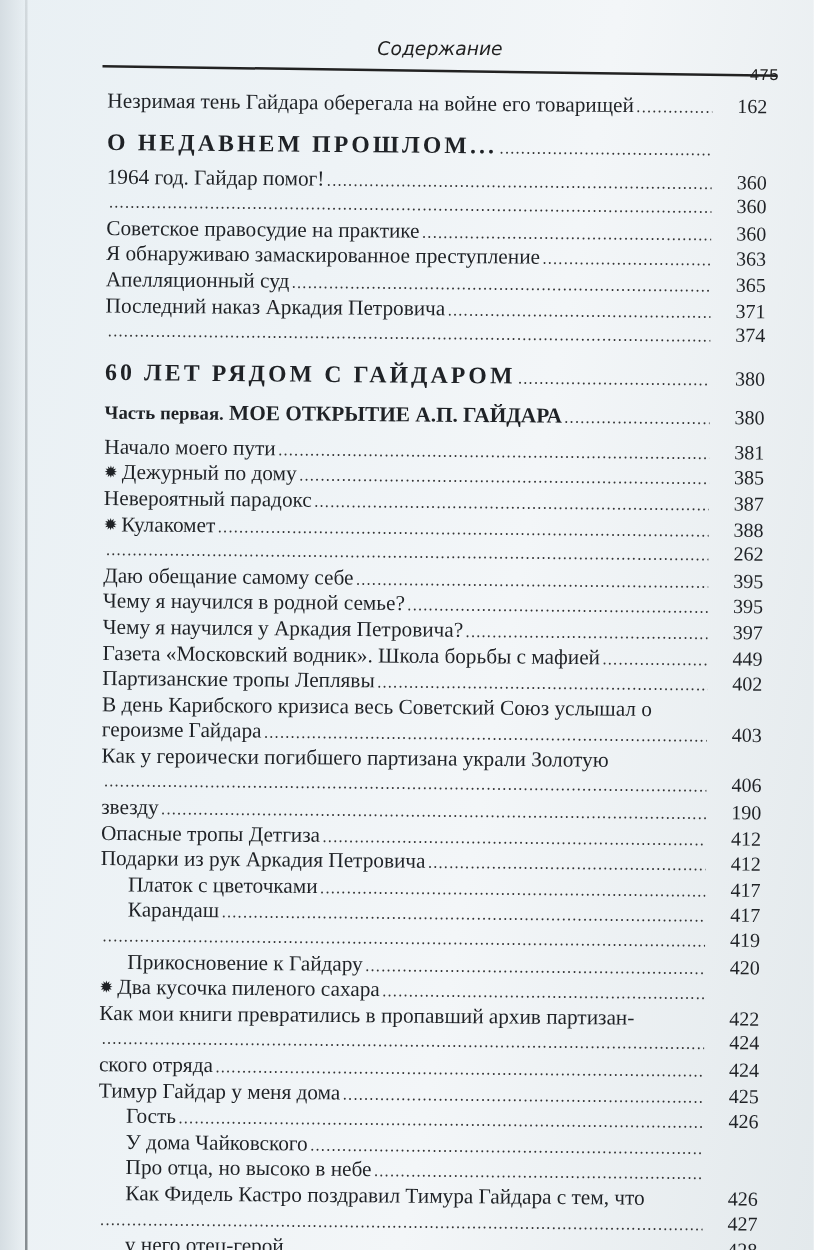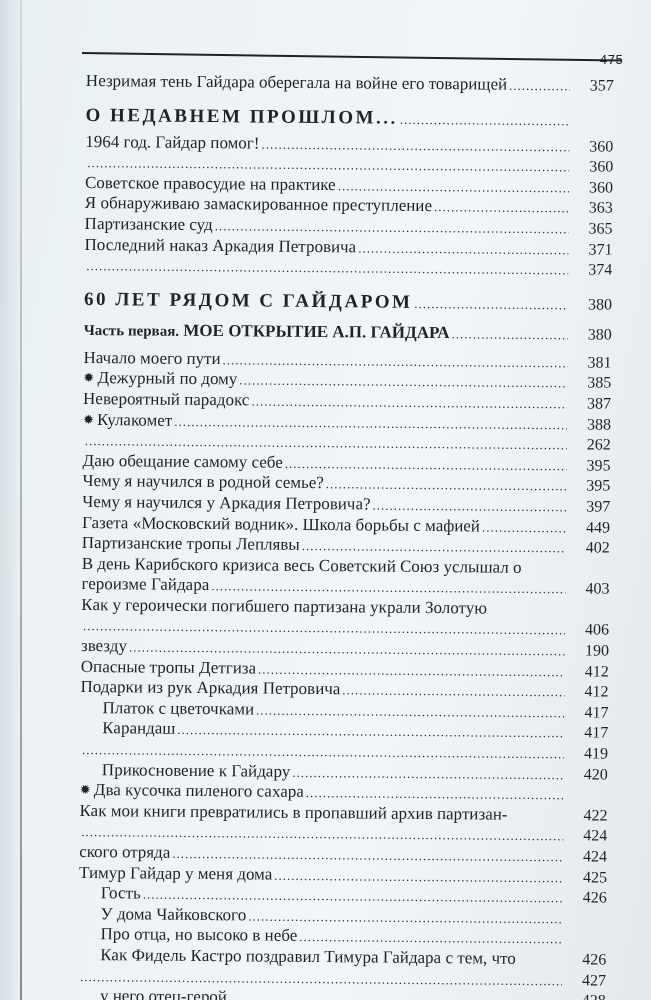--- a/index.html
+++ b/index.html
@@ -70,29 +70,30 @@
   .gap { height: 10px; }
   .gap-sm { height: 4px; }
 </style>
 </head>
 <body>
 
 <div class="page-shadow"></div>
 <div class="binding"></div>
 
 <div class="running-head">
+  <div class="title">Содержание</div>
   <div class="rule"></div>
 </div>
 <div class="folio">475</div>
 
 <div class="toc" id="toc">
     <div class="toc-row">
       <span class="label">Незримая тень Гайдара оберегала на войне его товарищей</span>
       <span class="leader"></span>
-      <span class="page">357</span>
+      <span class="page">162</span>
     </div>
     <div class="gap"></div>
     <div class="toc-row section">
       <span class="label">О НЕДАВНЕМ ПРОШЛОМ...</span>
       <span class="leader"></span>
       <span class="page"></span>
     </div>
     <div class="gap-sm"></div>
     <div class="toc-row">
       <span class="label">1964 год. Гайдар помог!</span>
@@ -107,21 +108,21 @@
       <span class="label">Советское правосудие на практике</span>
       <span class="leader"></span>
       <span class="page">360</span>
     </div>
     <div class="toc-row">
       <span class="label">Я обнаруживаю замаскированное преступление</span>
       <span class="leader"></span>
       <span class="page">363</span>
     </div>
     <div class="toc-row">
-      <span class="label">Партизанские суд</span>
+      <span class="label">Апелляционный суд</span>
       <span class="leader"></span>
       <span class="page">365</span>
     </div>
     <div class="toc-row">
       <span class="label">Последний наказ Аркадия Петровича</span>
       <span class="leader"></span>
       <span class="page">371</span>
     </div>
     <div class="toc-row">
       <span class="label"></span>

